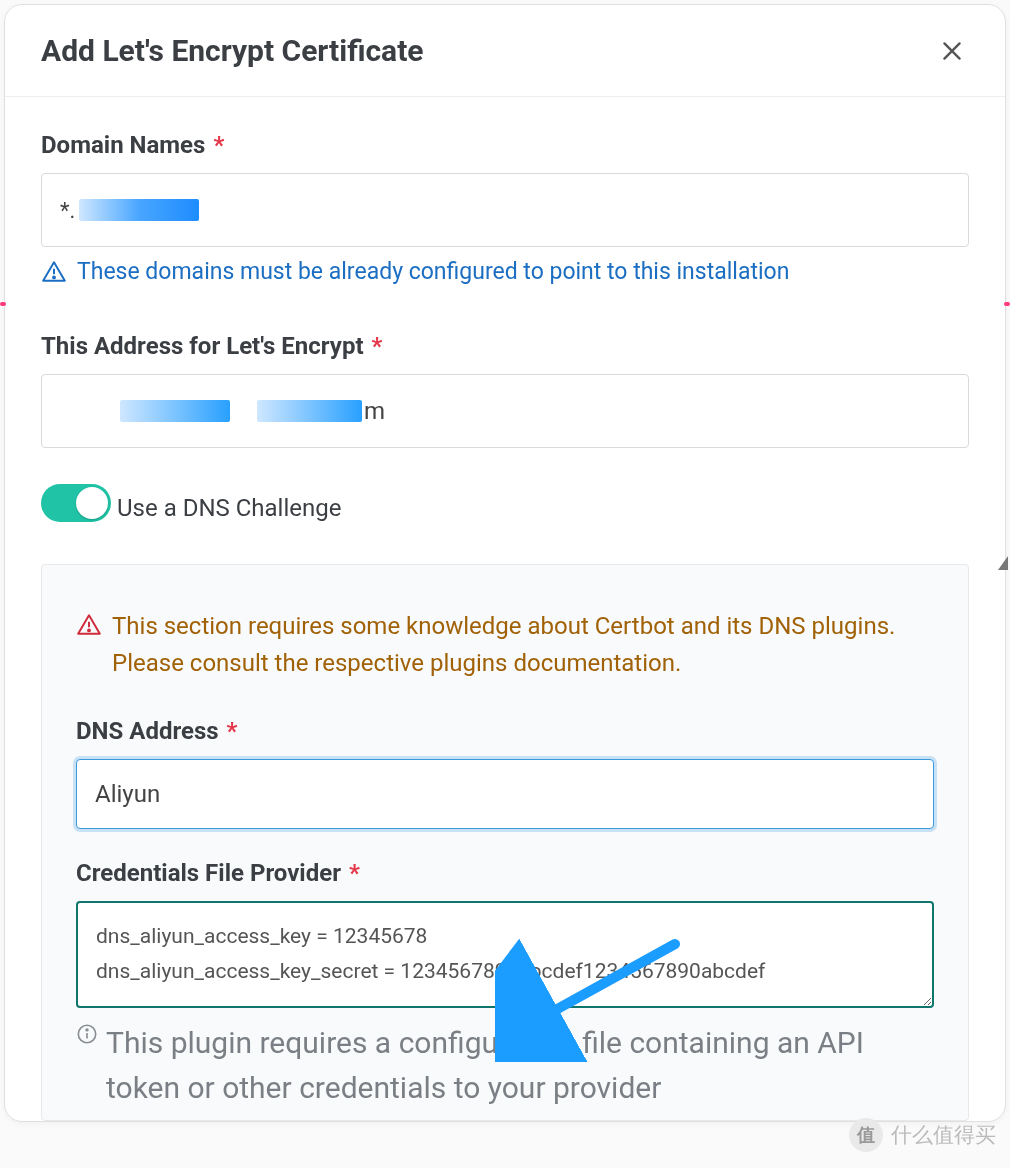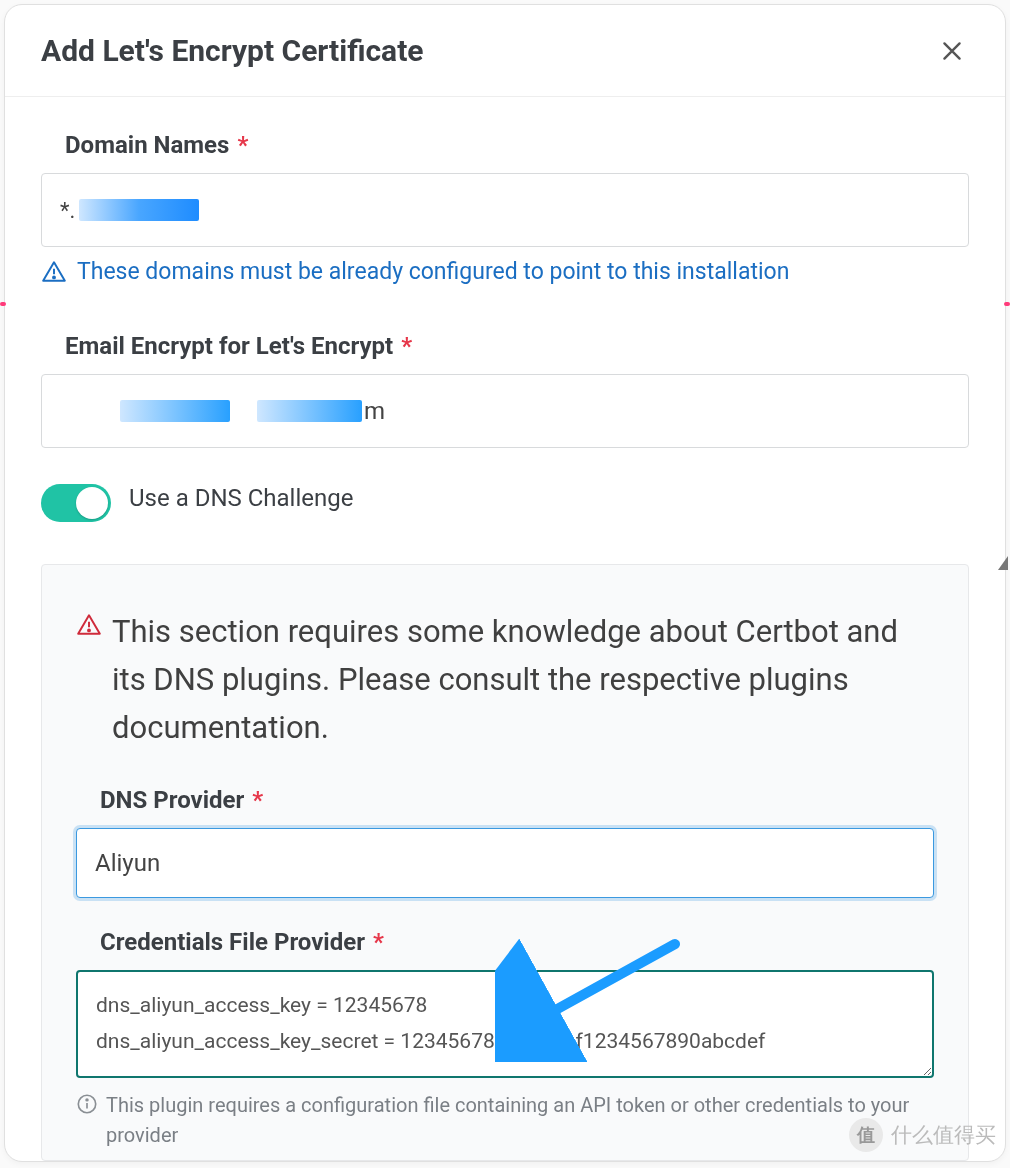--- a/index.html
+++ b/index.html
@@ -39,21 +39,20 @@
       display:flex;align-items:center;justify-content:center;
     }
     .close-btn svg { width: 26px; height: 26px; stroke: #555; stroke-width: 2.2; }
     .modal-body { padding: 34px 36px 0 36px; }
     .field-label {
       font-size: 24px;
       font-weight: 700;
       color: #3b3f44;
       margin-bottom: 14px;
       display: block;
-      margin-left: 24px;
     }
     .req-star { color: #e6374a; margin-left: 2px; }
     .input-box {
       width: 100%;
       border: 1px solid #d8dadc;
       border-radius: 4px;
       background: #fff;
       padding: 14px 18px;
       font-size: 22px;
       color: #444;
@@ -78,21 +77,21 @@
     }
     .hint-row {
       display: flex;
       align-items: center;
       gap: 10px;
       margin-top: 9px;
       color: #1b6ec2;
       font-size: 23px;
       line-height: 1.4;
     }
-    .hint-row.red { color: #404040; font-size: 31px; line-height: 1.55; align-items: flex-start; }
+    .hint-row.red { color: #a16207; font-size: 24px; line-height: 1.55; align-items: flex-start; }
     .warn-svg { width: 26px; height: 26px; flex-shrink: 0; }
     .info-svg { width: 22px; height: 22px; flex-shrink:0; margin-top:3px;}
     .block-gap { margin-top: 44px; }
     .email-input {
       width: 100%;
       border: 1px solid #d8dadc;
       border-radius: 4px;
       background: #fff;
       padding: 22px 18px;
       font-size: 22px;
@@ -107,22 +106,22 @@
     .email-mask-b {
       position:absolute; left: 215px; top: 50%; transform: translateY(-50%);
       width: 105px; height: 22px; background: linear-gradient(90deg, #cfe7ff, #28a0ff); border-radius:2px;
     }
     .email-m {
       position:absolute; left: 322px; top: 50%; transform: translateY(-50%);
       font-size: 24px; color: #444;
     }
     .toggle-row {
       display: flex;
-      align-items: flex-start;
-      gap: 18px;
+      align-items: flex-end;
+      gap: 6px;
       margin-top: 36px;
     }
     .toggle {
       width: 70px; height: 38px; border-radius: 20px;
       background: #20c3a5;
       position: relative;
       cursor: pointer;
     }
     .toggle .knob {
       position: absolute; right: 3px; top: 3px;
@@ -161,21 +160,21 @@
       color: #555;
       resize: both;
       min-height: 96px;
       line-height: 1.7;
       font-family: inherit;
       position: relative;
     }
     .textarea-wrap { position: relative; }
     .cred-hint {
       display:flex; gap:8px; align-items:flex-start;
-      color: #7a7f85; font-size: 20px; line-height:1.5; margin-top: 8px;
+      color: #7a7f85; font-size: 30px; line-height:1.5; margin-top: 8px;
     }
     .arrow-annotation {
       position: absolute;
       left: 495px;
       top: 932px;
       pointer-events: none;
     }
     .pink-line {
       position:absolute; background:#ff3a7a; height:4px; border-radius:2px;
     }
@@ -231,21 +230,21 @@
       <svg class="warn-svg" viewBox="0 0 24 24" fill="none" stroke="#1b6ec2" stroke-width="1.8">
         <path d="M12 3 L22 20 H2 Z" stroke-linejoin="round"></path>
         <line x1="12" y1="9" x2="12" y2="14"></line>
         <circle cx="12" cy="17" r="0.9" fill="#1b6ec2"></circle>
       </svg>
       <span>These domains must be already configured to point to this installation</span>
     </div>
 
     <div class="block-gap"></div>
     <label class="field-label">
-      <span>Email Encrypt for Let's Encrypt</span>
+      <span>This Address for Let's Encrypt</span>
       <span class="req-star">*</span>
     </label>
     <div class="email-input">
       <span class="email-mask-a"></span>
       <span class="email-mask-b"></span>
       <span class="email-m">m</span>
     </div>
 
     <div class="toggle-row">
       <div class="toggle">
@@ -258,21 +257,21 @@
       <div class="hint-row red dns-warning">
         <svg class="warn-svg" viewBox="0 0 24 24" fill="none" stroke="#cf2b3b" stroke-width="1.8">
           <path d="M12 3 L22 20 H2 Z" stroke-linejoin="round"></path>
           <line x1="12" y1="9" x2="12" y2="14"></line>
           <circle cx="12" cy="17" r="0.9" fill="#cf2b3b"></circle>
         </svg>
         <span>This section requires some knowledge about Certbot and its DNS plugins. Please consult the respective plugins documentation.</span>
       </div>
 
       <label class="field-label">
-        <span>DNS Provider</span>
+        <span>DNS Address</span>
         <span class="req-star">*</span>
       </label>
       <div class="select-box">
         <span>Aliyun</span>
       </div>
 
       <div style="height:30px"></div>
 
       <label class="field-label">
         <span>Credentials File Provider</span>

